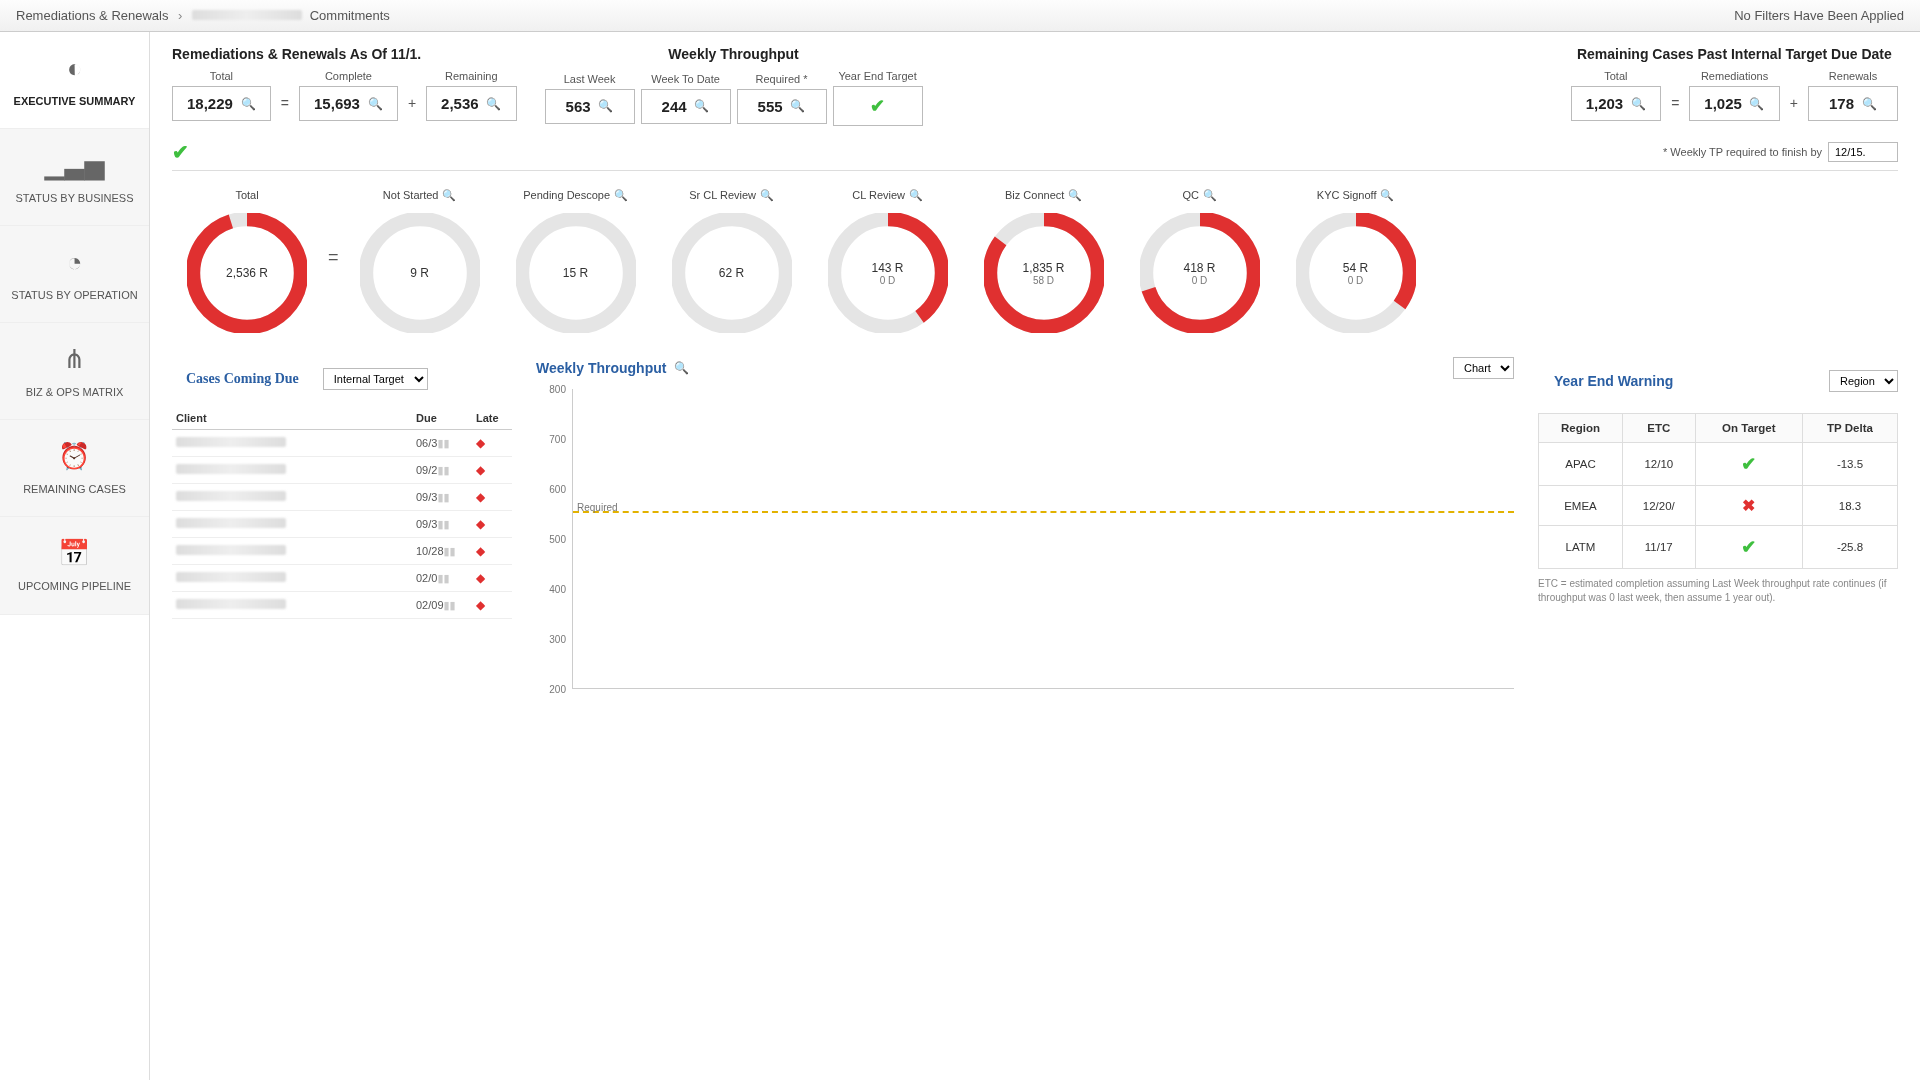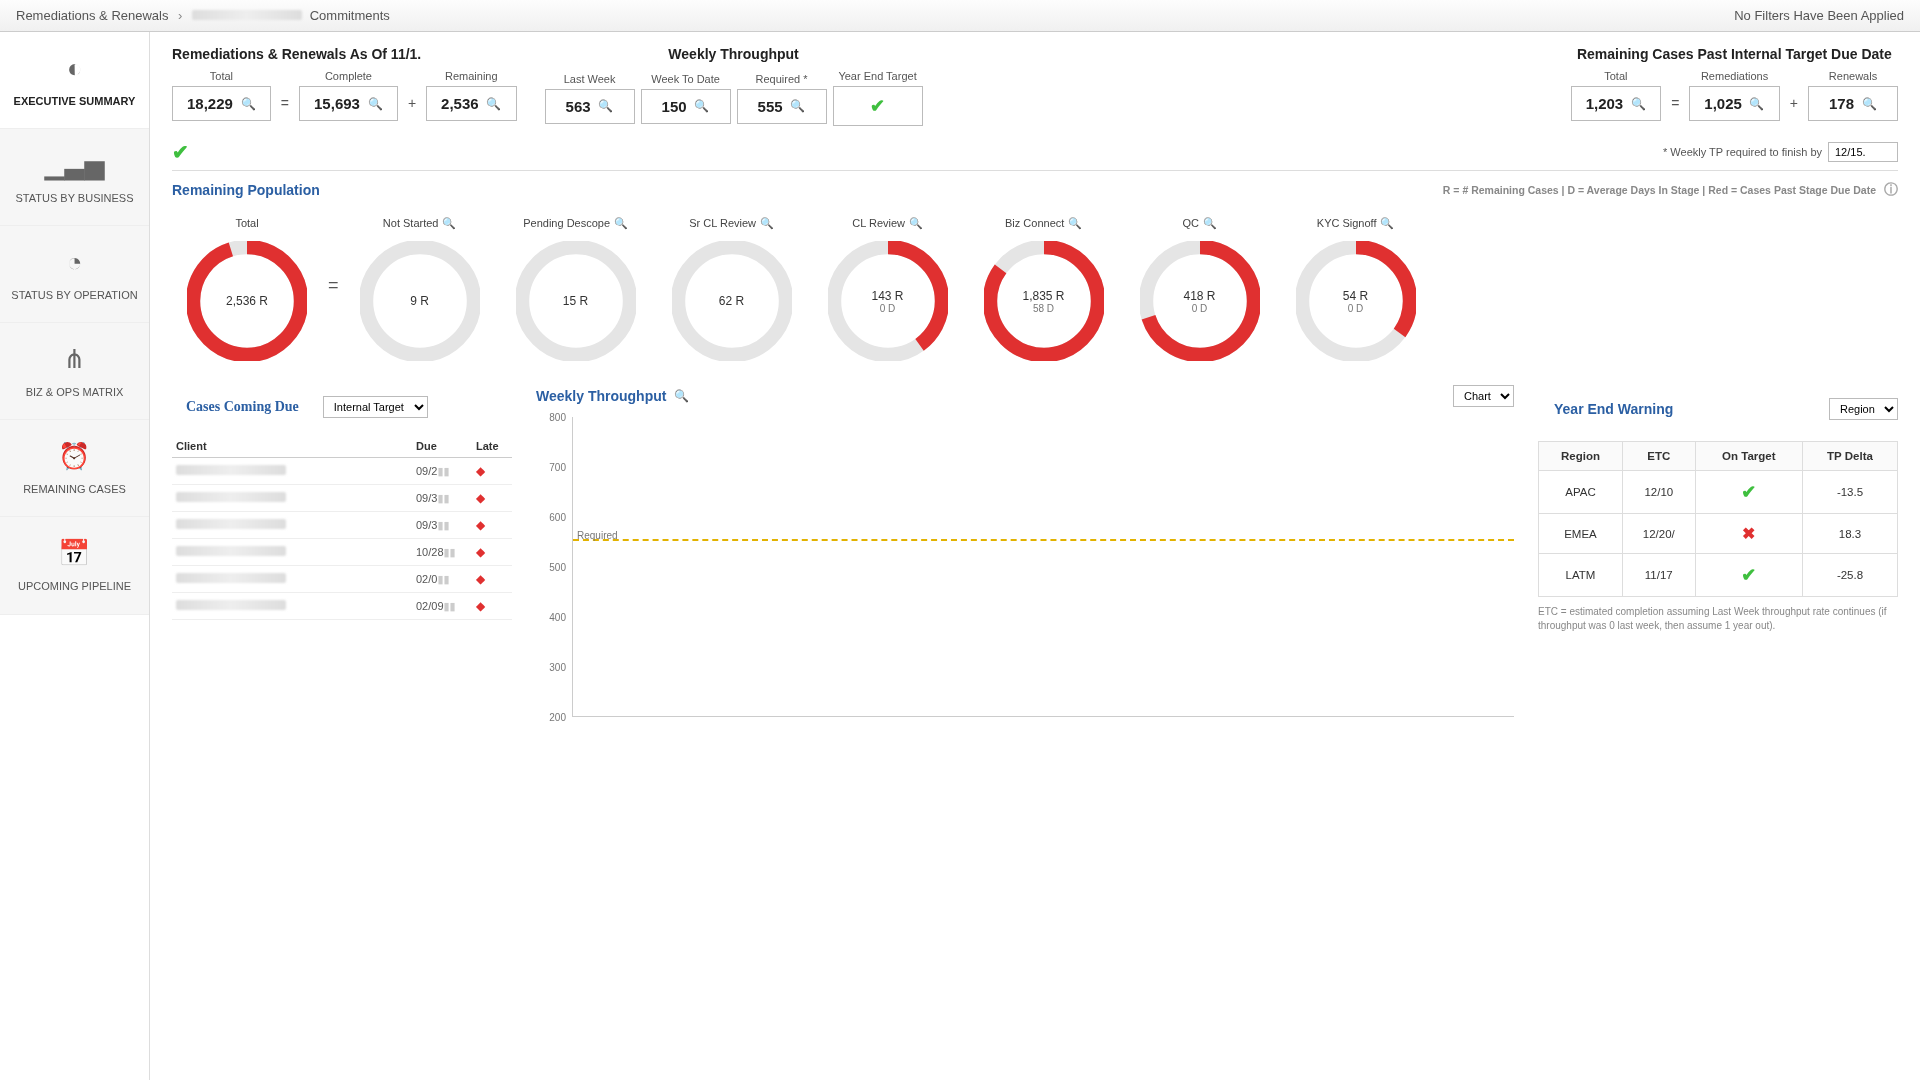--- a/index.html
+++ b/index.html
@@ -134,21 +134,21 @@
             <div class="metric-box">
               <span class="lbl">Last Week</span>
               <span class="val">
                   <span>563</span>
                   <span class="mag">🔍</span>
                 </span>
             </div>
             <div class="metric-box">
               <span class="lbl">Week To Date</span>
               <span class="val">
-                  <span>150</span>
+                  <span>244</span>
                   <span class="mag">🔍</span>
                 </span>
             </div>
             <div class="metric-box">
               <span class="lbl">Required *</span>
               <span class="val">
                   <span>555</span>
                   <span class="mag">🔍</span>
                 </span>
             </div>
@@ -194,25 +194,20 @@
       <div class="forecast-row">
         <span class="check-green">✔</span>
         <span class="tp-note">
           <span>* Weekly TP required to finish by</span>
           <input value="12/15." style="">
         </span>
       </div>
 
       <hr class="sep">
 
-      <div class="section-title">
-        <span>Remaining Population</span>
-        <span class="legend-note">R = # Remaining Cases  |  D = Average Days In Stage  |  Red = Cases Past Stage Due Date</span>
-        <span class="mag" style="color:#aaa;">ⓘ</span>
-      </div>
 
       <div class="donut-row" id="donut-row">
           <div class="stage">
     <div class="slabel">
               <span>Total</span>
             </div>
     <div class="donut">
       <svg viewBox="0 0 100 100">
         <circle cx="50" cy="50" r="45" fill="none" stroke="#e5e5e5" stroke-width="12"></circle>
         <circle cx="50" cy="50" r="45" fill="none" stroke="#e03030" stroke-width="12" stroke-dasharray="268.6061718819273 282.7433388230814" stroke-linecap="butt"></circle>
@@ -345,20 +340,25 @@
           </div>
           <table class="due">
             <thead>
                 <tr>
               <th>Client</th>
               <th style="width:60px;">Due</th>
               <th style="width:40px;">Late</th>
             </tr>
               </thead>
             <tbody id="due-body">
+                <tr>
+      <td class="client"><span class="blur"></span></td>
+      <td>06/3<span style="color:#ccc">▮▮</span></td>
+      <td><span class="late-dot">◆</span></td>
+    </tr>
                 <tr>
       <td class="client"><span class="blur"></span></td>
       <td>09/2<span style="color:#ccc">▮▮</span></td>
       <td><span class="late-dot">◆</span></td>
     </tr>
                 <tr>
       <td class="client"><span class="blur"></span></td>
       <td>09/3<span style="color:#ccc">▮▮</span></td>
       <td><span class="late-dot">◆</span></td>
     </tr>

